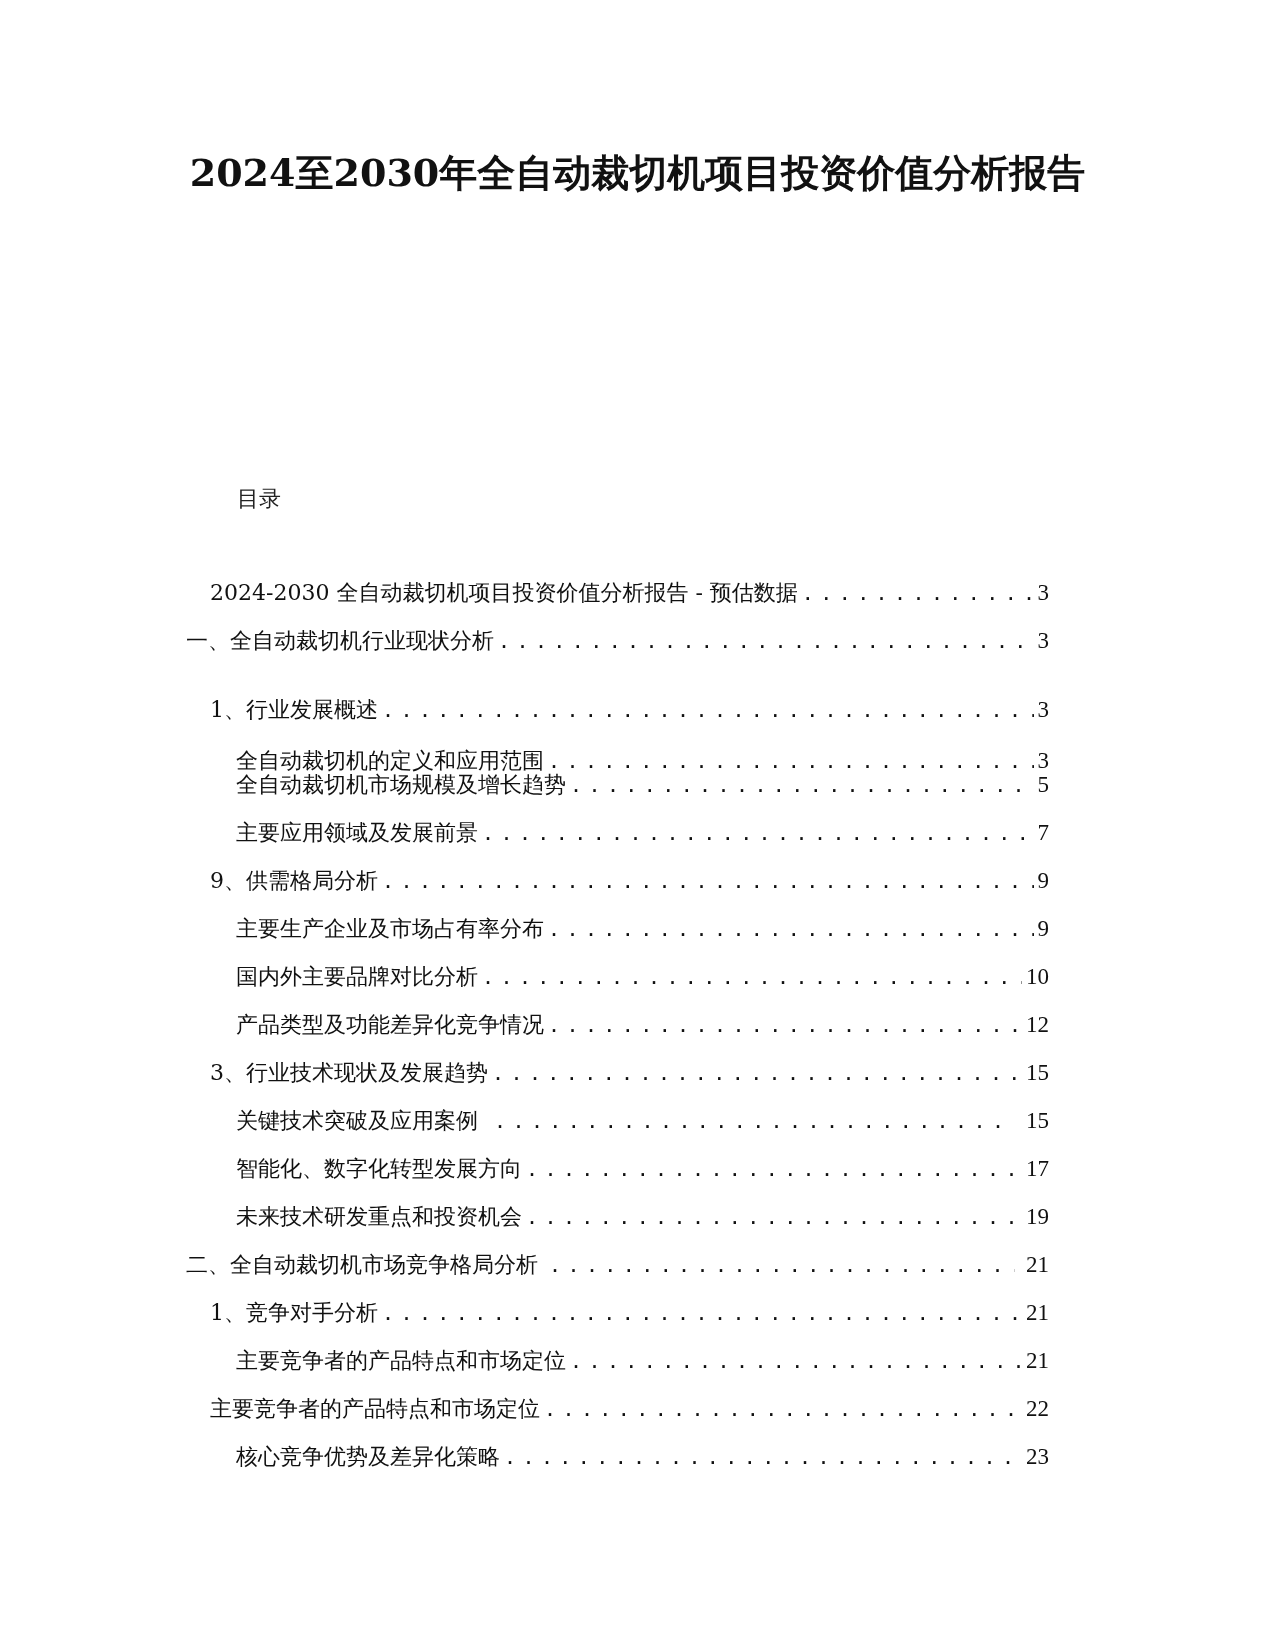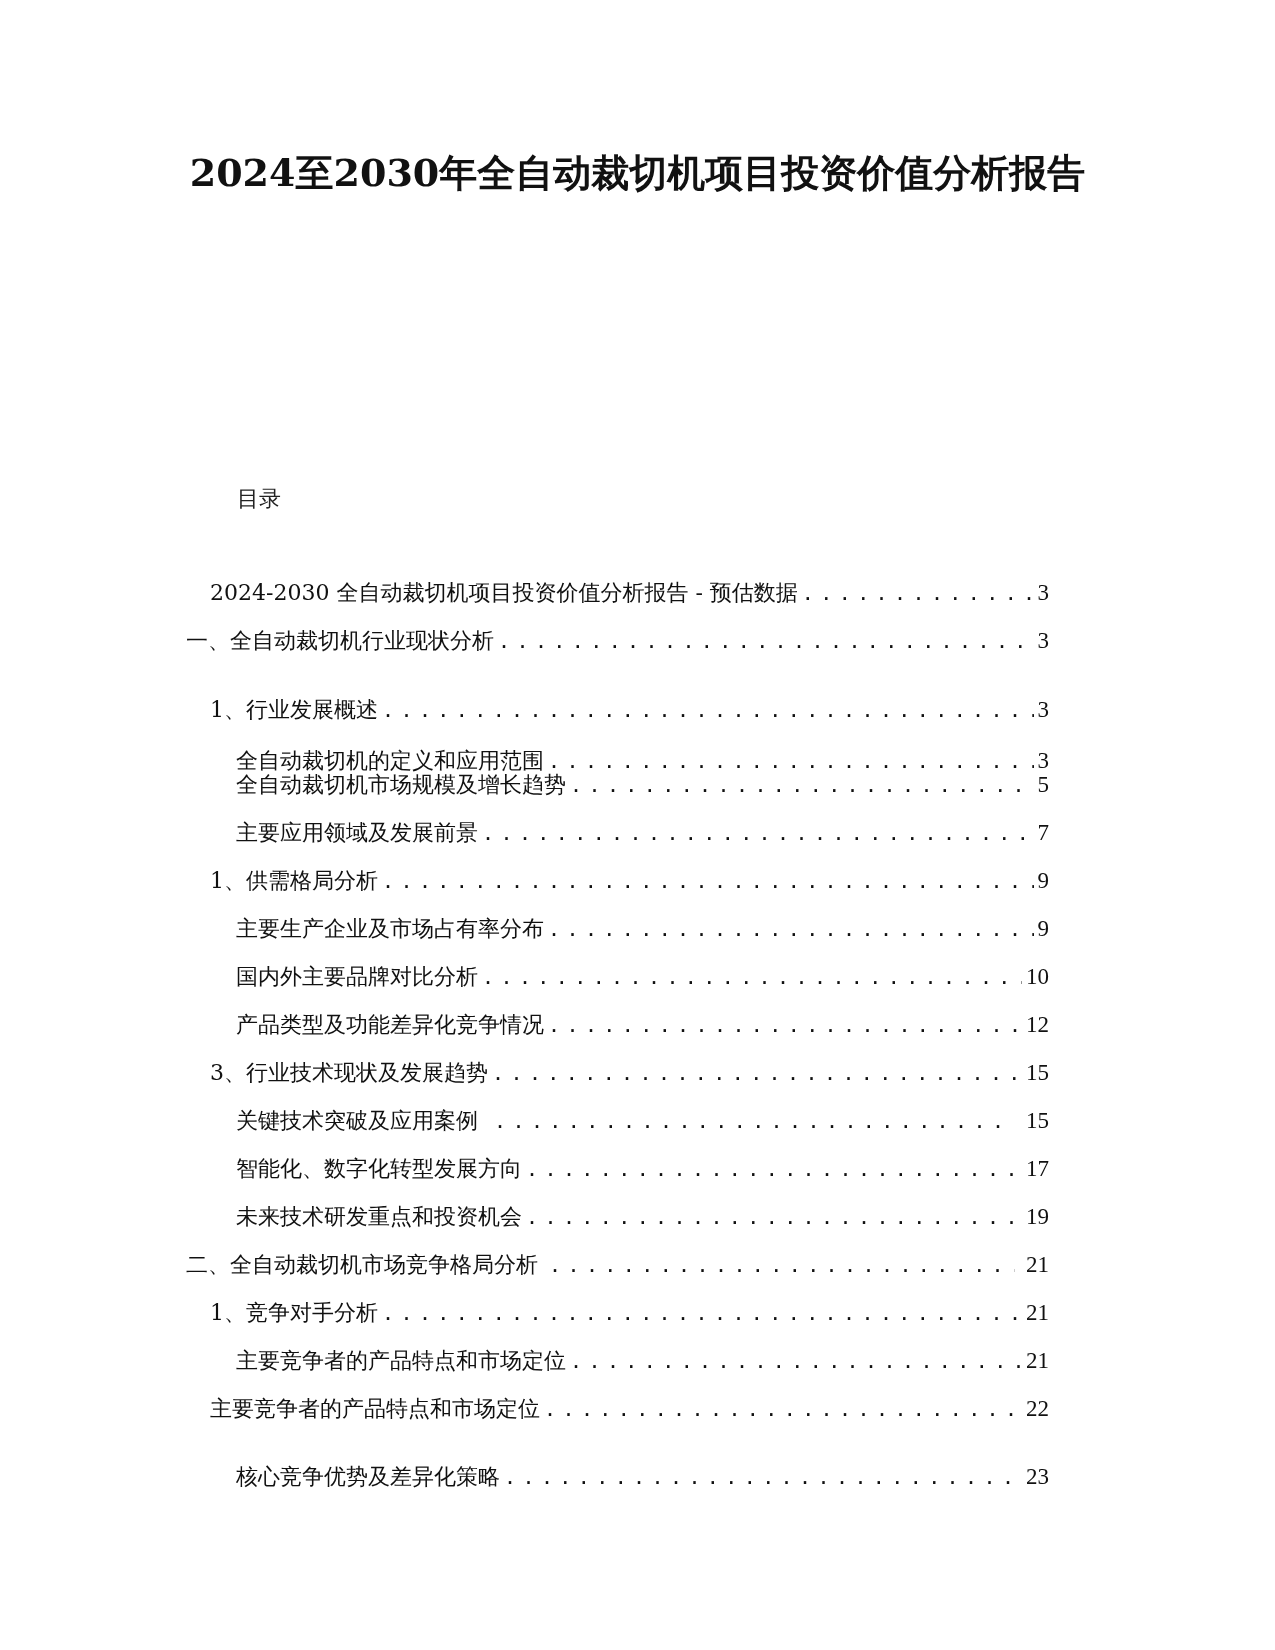--- a/index.html
+++ b/index.html
@@ -51,21 +51,21 @@
         <span class="label">全自动裁切机市场规模及增长趋势</span>
         <span class="dots">..........................................................................................</span>
         <span class="page">5</span>
       </div>
     <div class="toc-row lvl2" style="top:240px;right:226px;">
         <span class="label">主要应用领域及发展前景</span>
         <span class="dots">..........................................................................................</span>
         <span class="page">7</span>
       </div>
     <div class="toc-row lvl1" style="top:288px;right:226px;">
-        <span class="label">1、供需格局分析</span>
+        <span class="label">9、供需格局分析</span>
         <span class="dots">..........................................................................................</span>
         <span class="page">9</span>
       </div>
     <div class="toc-row lvl2" style="top:336px;right:226px;">
         <span class="label">主要生产企业及市场占有率分布</span>
         <span class="dots">..........................................................................................</span>
         <span class="page">9</span>
       </div>
     <div class="toc-row lvl2" style="top:384px;right:226px;">
         <span class="label">国内外主要品牌对比分析</span>
@@ -110,19 +110,19 @@
     <div class="toc-row lvl2" style="top:768px;right:226px;">
         <span class="label">主要竞争者的产品特点和市场定位</span>
         <span class="dots">..........................................................................................</span>
         <span class="page">21</span>
       </div>
     <div class="toc-row lvl1" style="top:816px;right:226px;">
         <span class="label">主要竞争者的产品特点和市场定位</span>
         <span class="dots">..........................................................................................</span>
         <span class="page">22</span>
       </div>
-    <div class="toc-row lvl2" style="top:864px;right:226px;margin-top:20px;">
+    <div class="toc-row lvl2" style="top:864px;right:226px;">
         <span class="label">核心竞争优势及差异化策略</span>
         <span class="dots">..........................................................................................</span>
         <span class="page">23</span>
       </div>
   </div>
 </div>
 
 </body></html>

